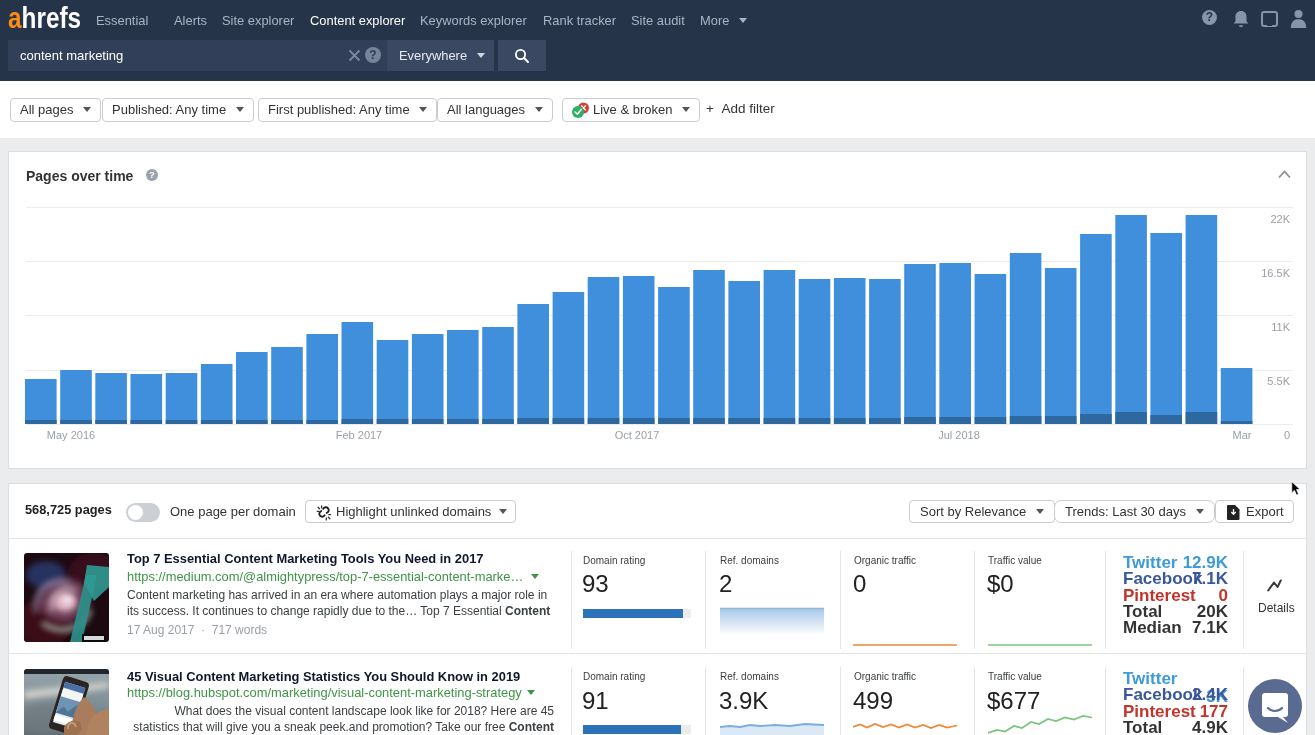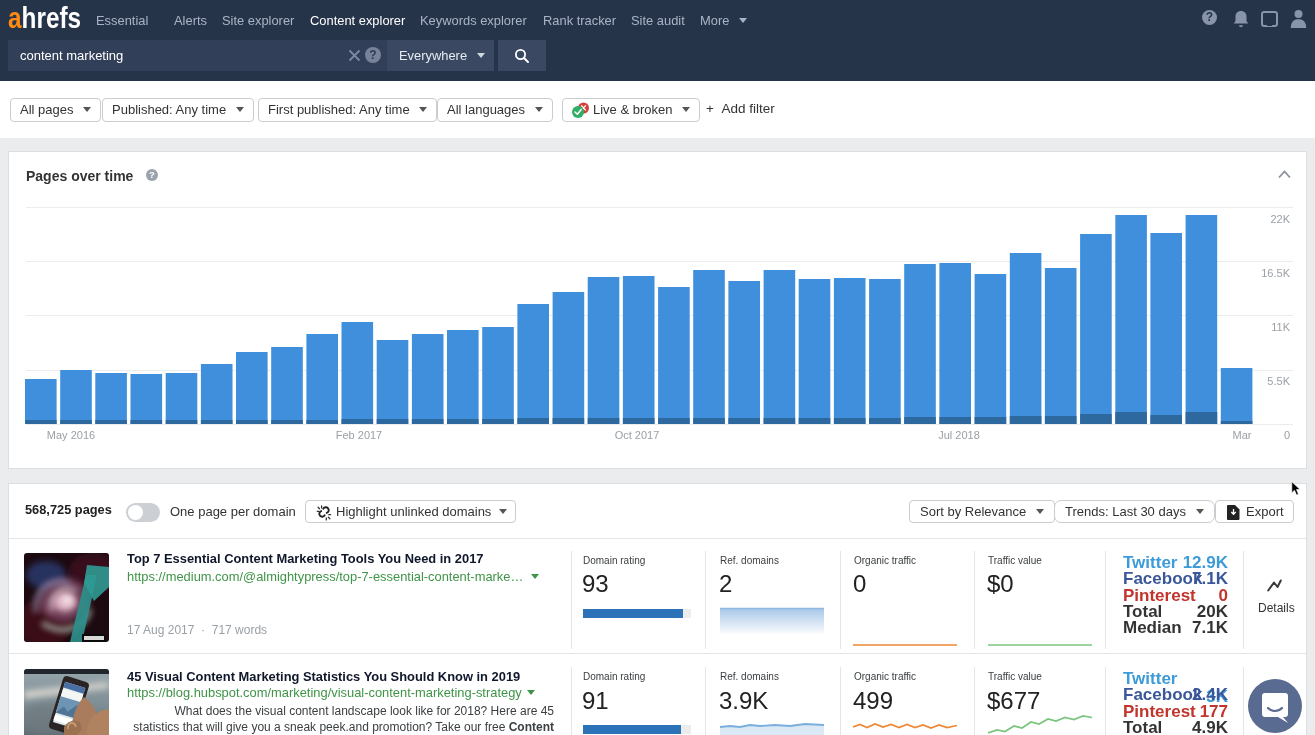--- a/index.html
+++ b/index.html
@@ -262,20 +262,21 @@
           <ellipse cx="41" cy="49" rx="12" ry="10" fill="#e3b8c8" opacity="0.95" filter="url(#bl1)"></ellipse>
           <ellipse cx="43" cy="47" rx="5" ry="4.5" fill="#f6e8ee" filter="url(#bl1)"></ellipse>
           <path d="M46 89 L62 22 L73 22 L58 89 Z" fill="#2e8f8a" opacity="0.92"></path>
           <path d="M60 30 L63 12 L85 14 L85 34 L70 48 Z" fill="#2f9a94" opacity="0.9"></path>
           <rect x="58" y="81" width="24" height="8" fill="#0b0b0b"></rect>
           <rect x="60" y="83" width="20" height="4" fill="#d8d8d8"></rect>
         </svg>
       </div>
       <div class="tlink" style="left:118px;top:13px;">Top 7 Essential Content Marketing Tools You Need in 2017</div>
       <div class="turl" style="left:118px;top:31px;">https://medium.com/@almightypress/top-7-essential-content-marke…&nbsp; <span class="caret" style="border-top-color:#3f9447;margin-left:0;"></span></div>
+      <div class="tdesc" style="left:118px;top:49px;width:427px;">Content marketing has arrived in an era where automation plays a major role in its success. It continues to change rapidly due to the… Top 7 Essential <b>Content</b></div>
       <div class="tdate" style="left:118px;top:85px;">17 Aug 2017&nbsp; ·&nbsp; 717 words</div>
 
       <div class="vline" style="left:562px;top:13px;height:98px;"></div>
       <div class="vline" style="left:696px;top:13px;height:98px;"></div>
       <div class="vline" style="left:831px;top:13px;height:98px;"></div>
       <div class="vline" style="left:965px;top:13px;height:98px;"></div>
       <div class="vline" style="left:1096px;top:13px;height:98px;"></div>
       <div class="vline" style="left:1234px;top:13px;height:98px;"></div>
 
       <div class="collabel" style="left:574px;top:17px;">Domain rating</div>

